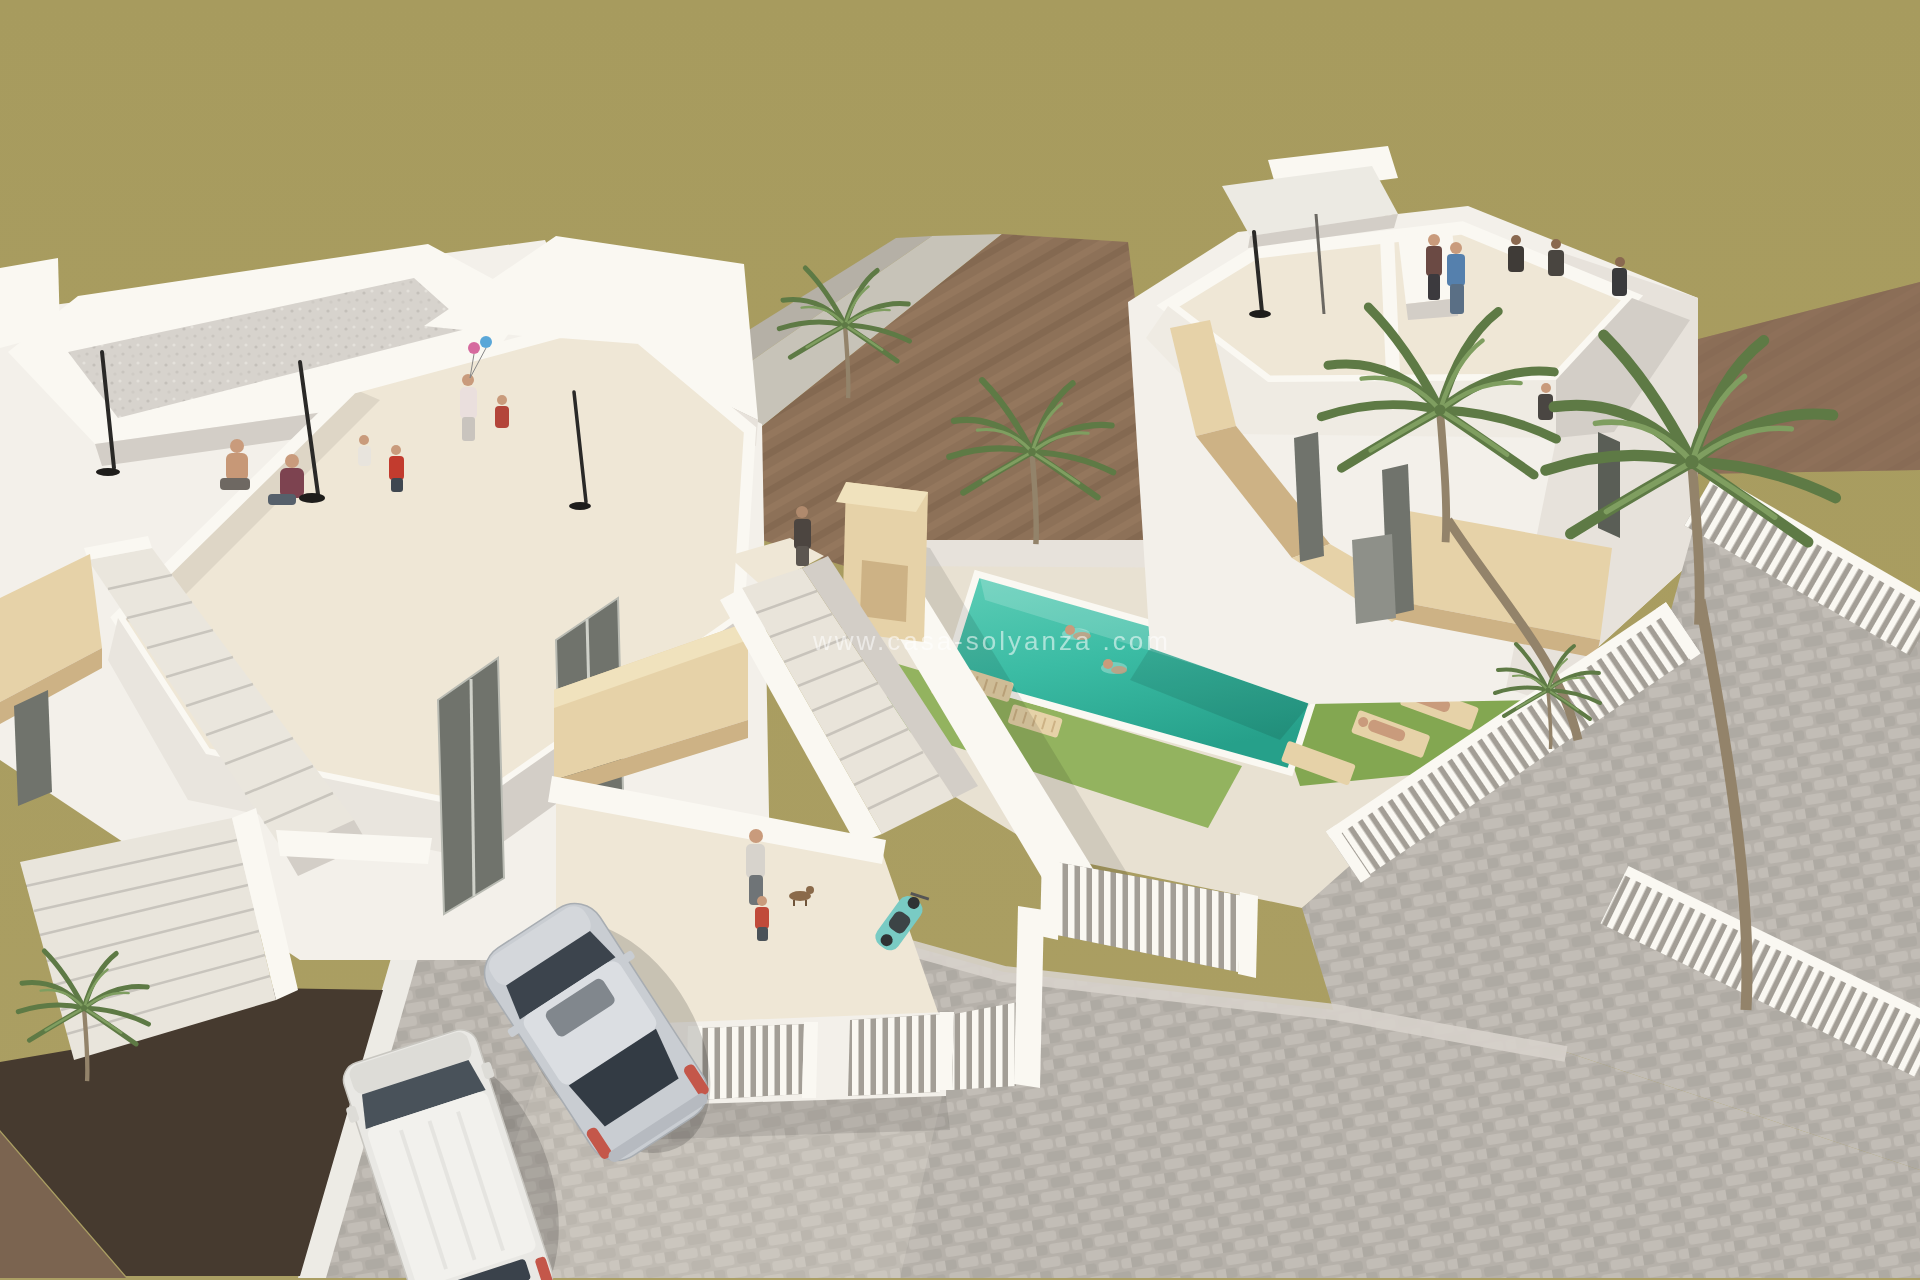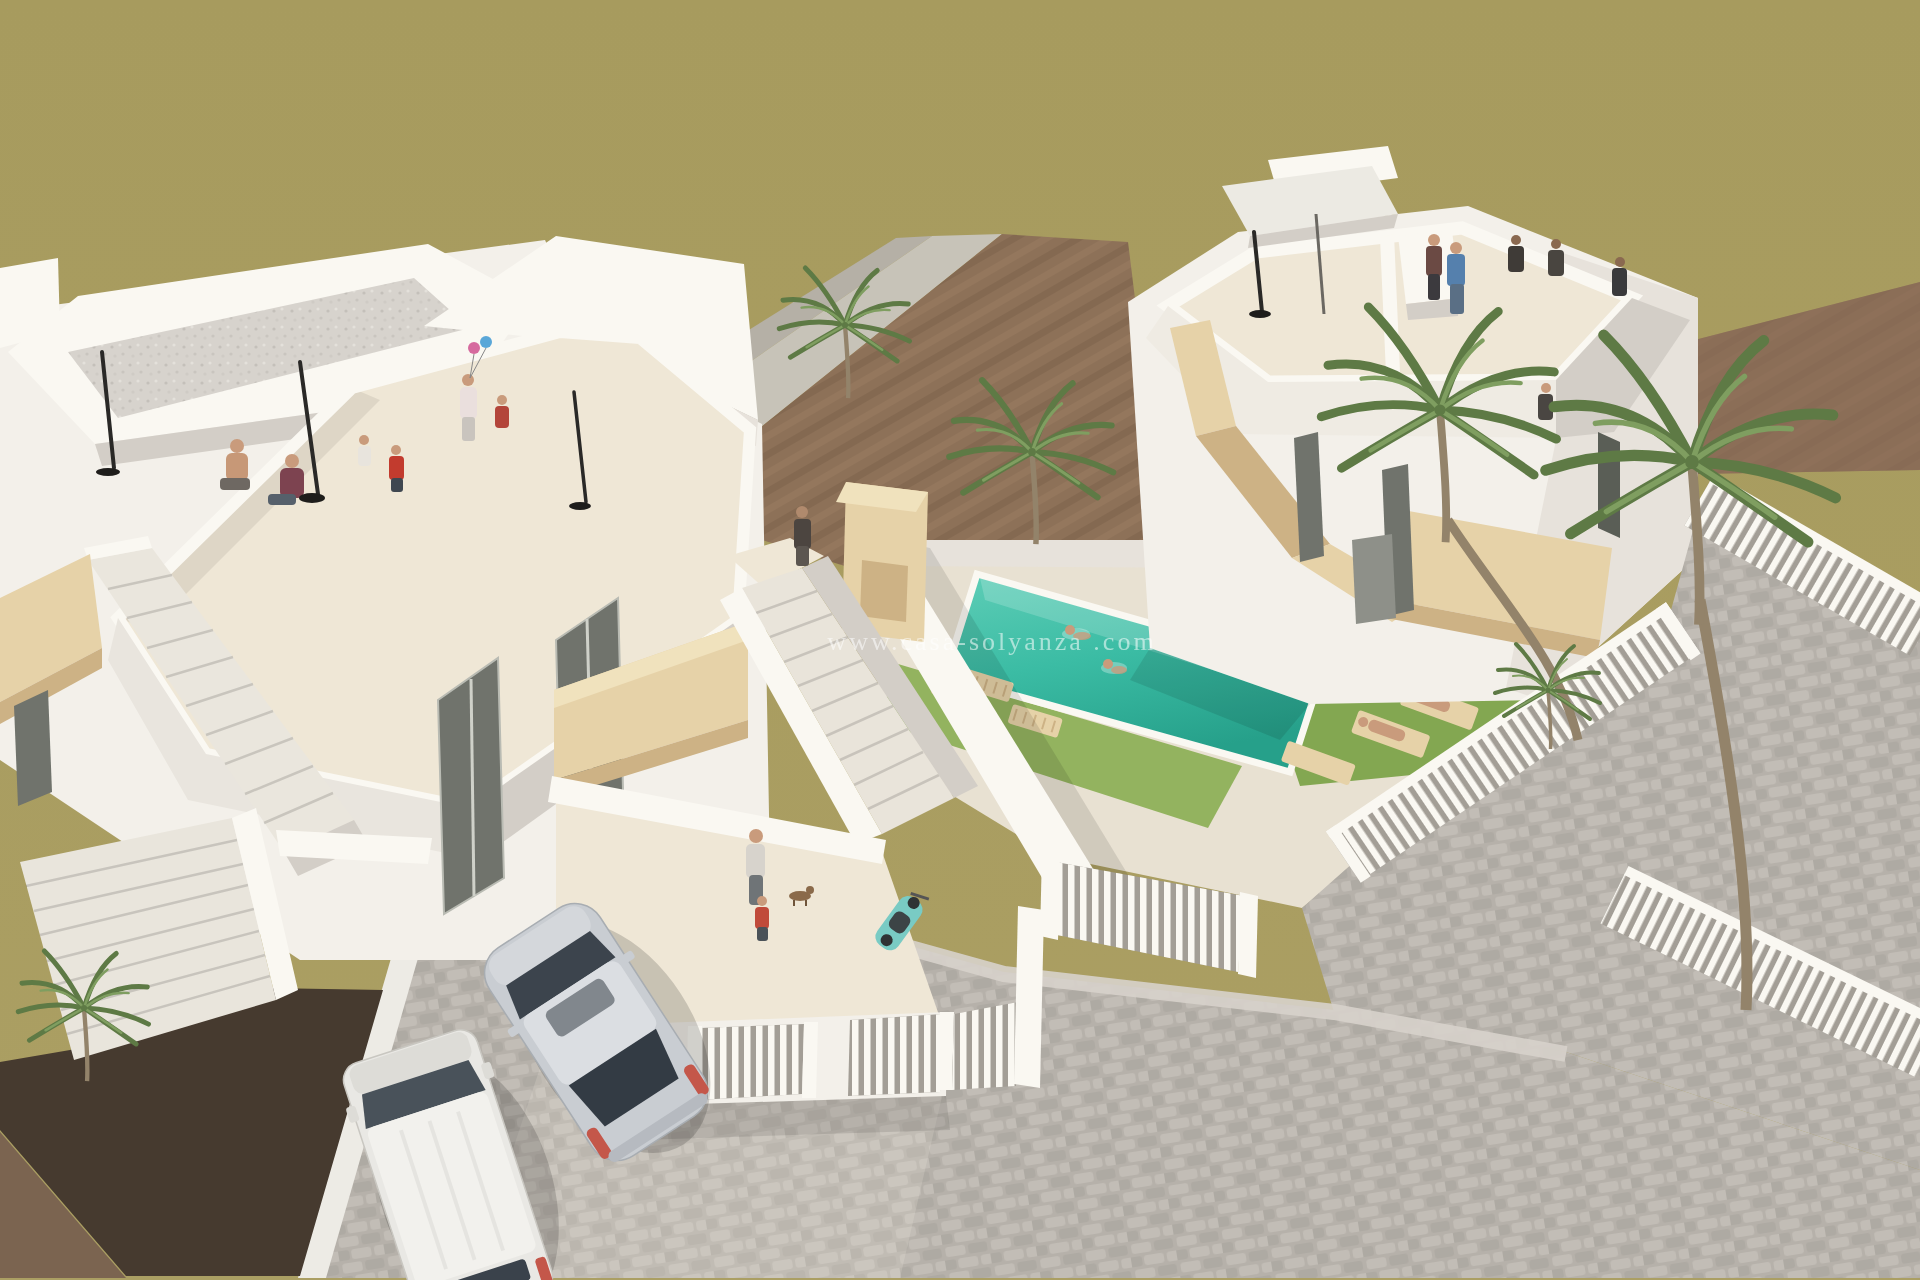--- a/index.html
+++ b/index.html
@@ -1,17 +1,17 @@
 <!DOCTYPE html>
 <html style="--field: #a79b5e; --field2: #ab9f63; --dirt: #8d7158; --dirt-row-dark: #7f644d; --dirt-row-light: #997b61; --dirt-right: #8a6c57; --earth-light: #7b6450; --earth-dark: #463a2f; --path-gray: #b5b0a6; --path-light: #c7c3b8; --wall: #f3f0ea; --wall-bright: #faf8f2; --wall-mid: #e7e2db; --wall-shade: #d3cec7; --wall-dark: #bfbab3; --terrace: #efe7d6; --pavement: #e8e1d2; --wood: #e6d2a8; --wood-light: #f0e2bd; --wood-shade: #cdb285; --glass: #70736c; --glass-dark: #51554f; --pool-light: #5fceb7; --pool: #3bbca4; --pool-deep: #26a08a; --grass: #83a751; --grass-light: #93b35f; --palm: #5e7a45; --palm-light: #7f9e60; --trunk: #93836a; --street: #b6b1aa; --stone-light: #c2bdb6; --stone-dark: #aeaaa3; --curb: #edebe5; --sidewalk: #d7d2cb; --car-body: #c9cdd2; --car-roof: #dbdee2; --car-glass: #3c444d; --van-body: #e9e8e4; --van-roof: #f2f1ed; --van-glass: #49525a; --taillight: #c4574a; --scooter: #79cbc4; --skin: #c99b7c; --umbrella: #2a2927; --mesh: #a39e96; --balloon-pink: #d66a9e; --balloon-blue: #5aa7d8;"><head>
 <meta charset="utf-8">
 <style>
   html,body{margin:0;padding:0;background:#222;}
   .stage{position:relative;width:1920px;height:1280px;overflow:hidden;
-         font-family:Liberation Serif, serif;}
+         font-family:Liberation Sans, sans-serif;}
   .stage svg{display:block;width:100%;height:100%;}
   .f-wall{fill:var(--wall)} .f-wallb{fill:var(--wall-bright)}
   .f-wallm{fill:var(--wall-mid)} .f-walls{fill:var(--wall-shade)}
   .f-terr{fill:var(--terrace)} .f-pave{fill:var(--pavement)}
   .f-wood{fill:var(--wood)} .f-woodl{fill:var(--wood-light)} .f-woods{fill:var(--wood-shade)}
   .f-glass{fill:var(--glass)}
   .f-grass{fill:var(--grass)} .f-grassl{fill:var(--grass-light)}
   .f-curb{fill:var(--curb)}
   .f-skin{fill:var(--skin)}
   .f-mesh{fill:var(--mesh)}

